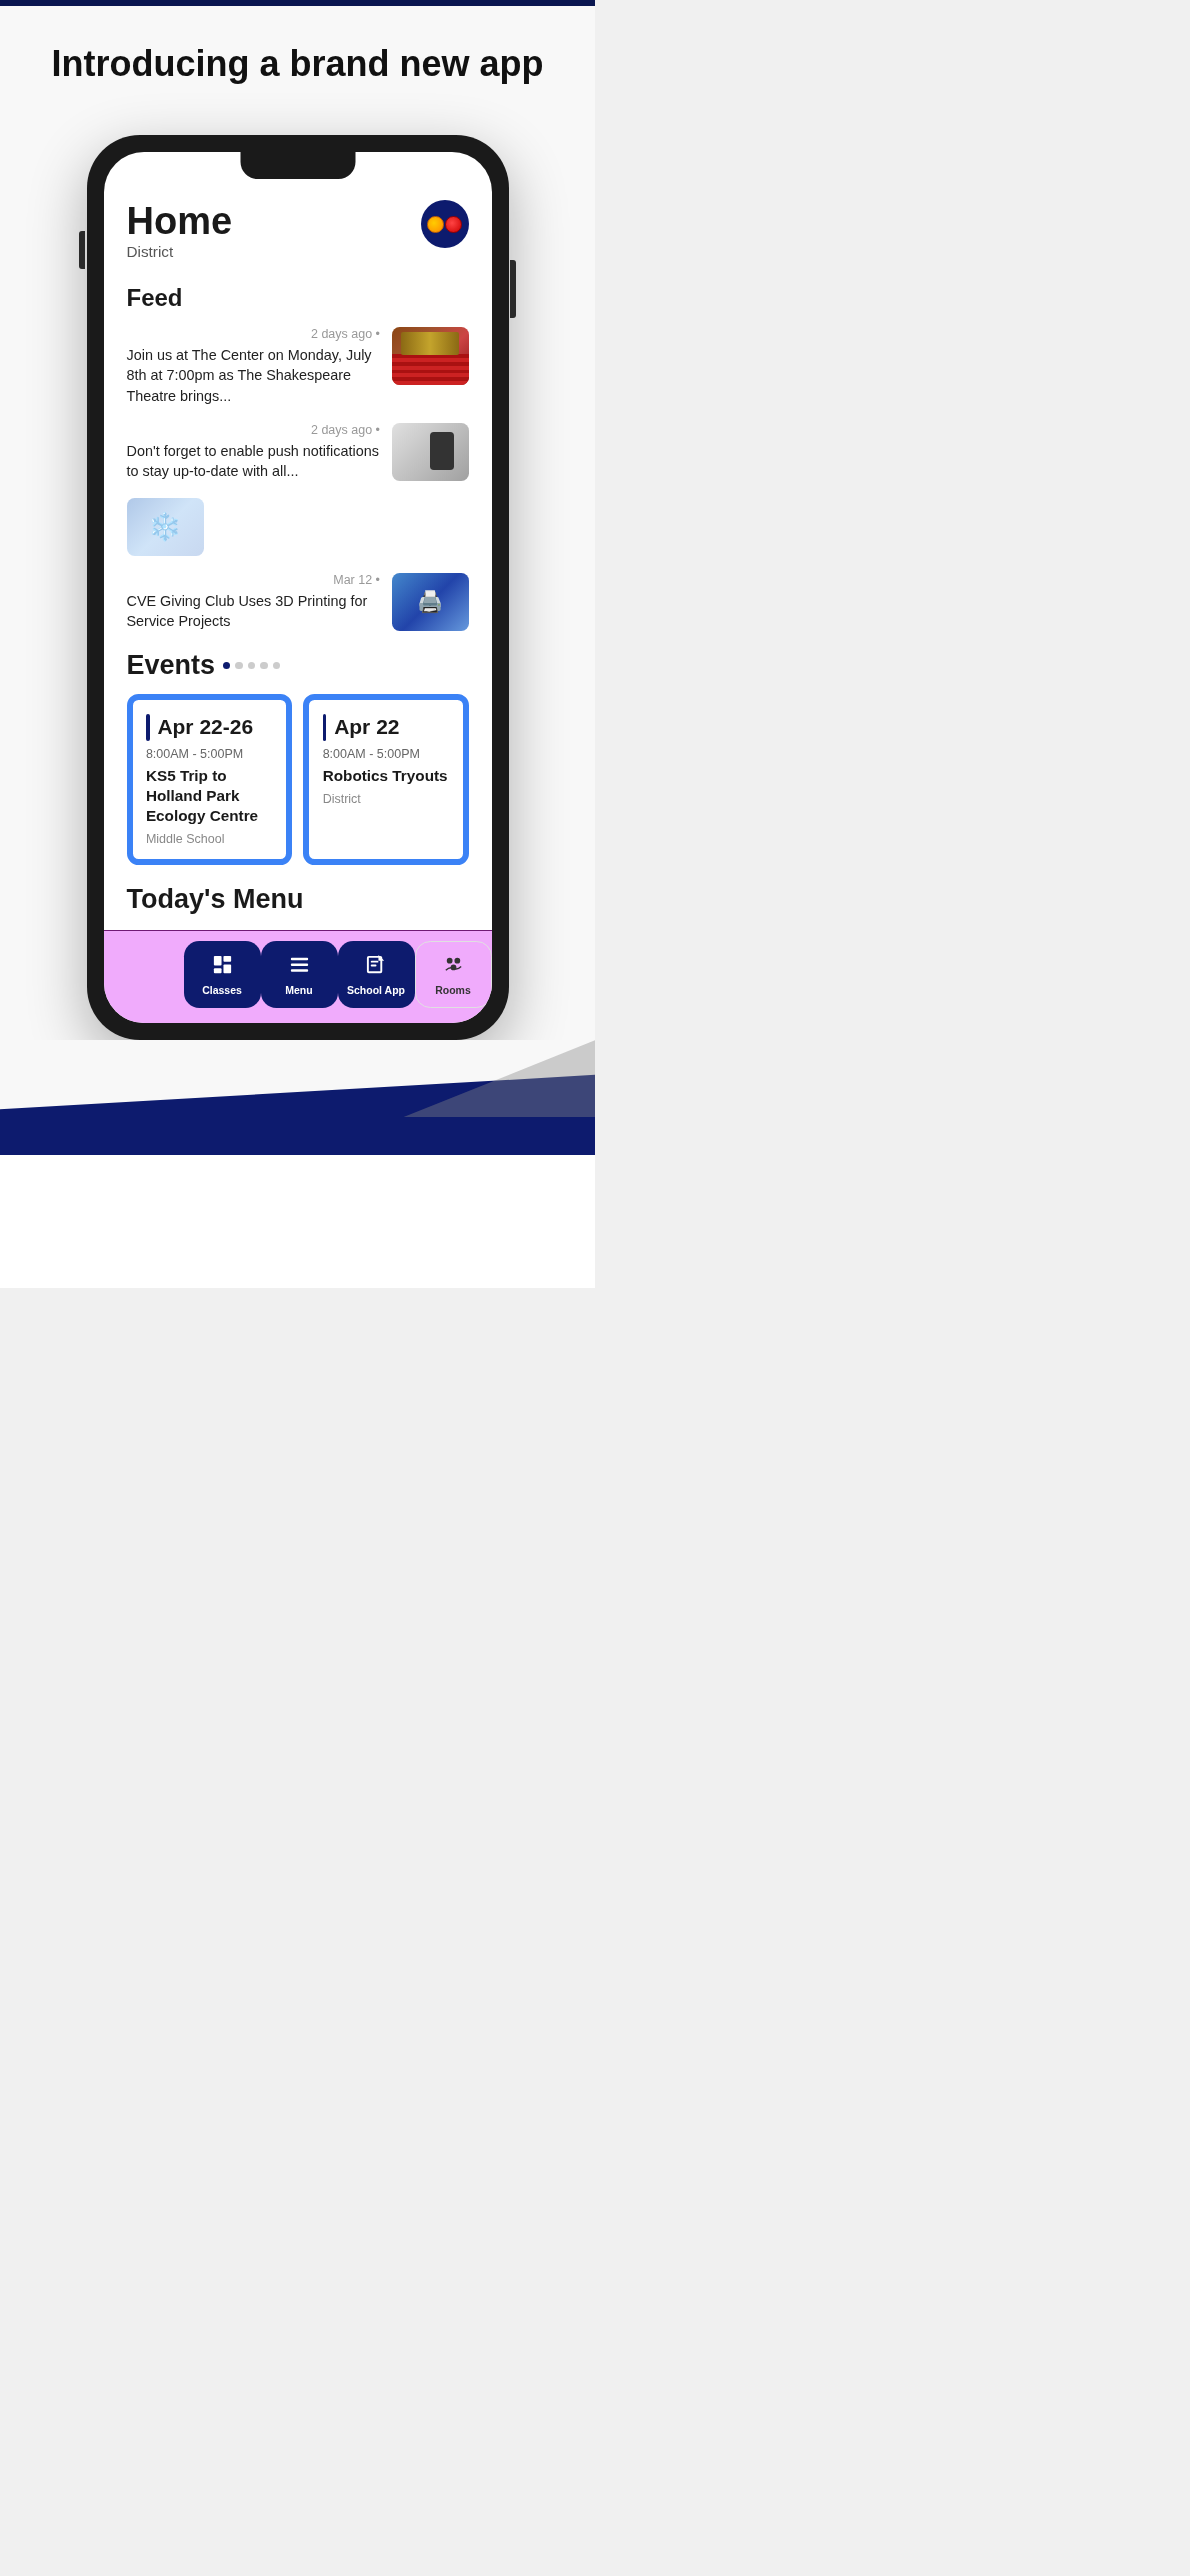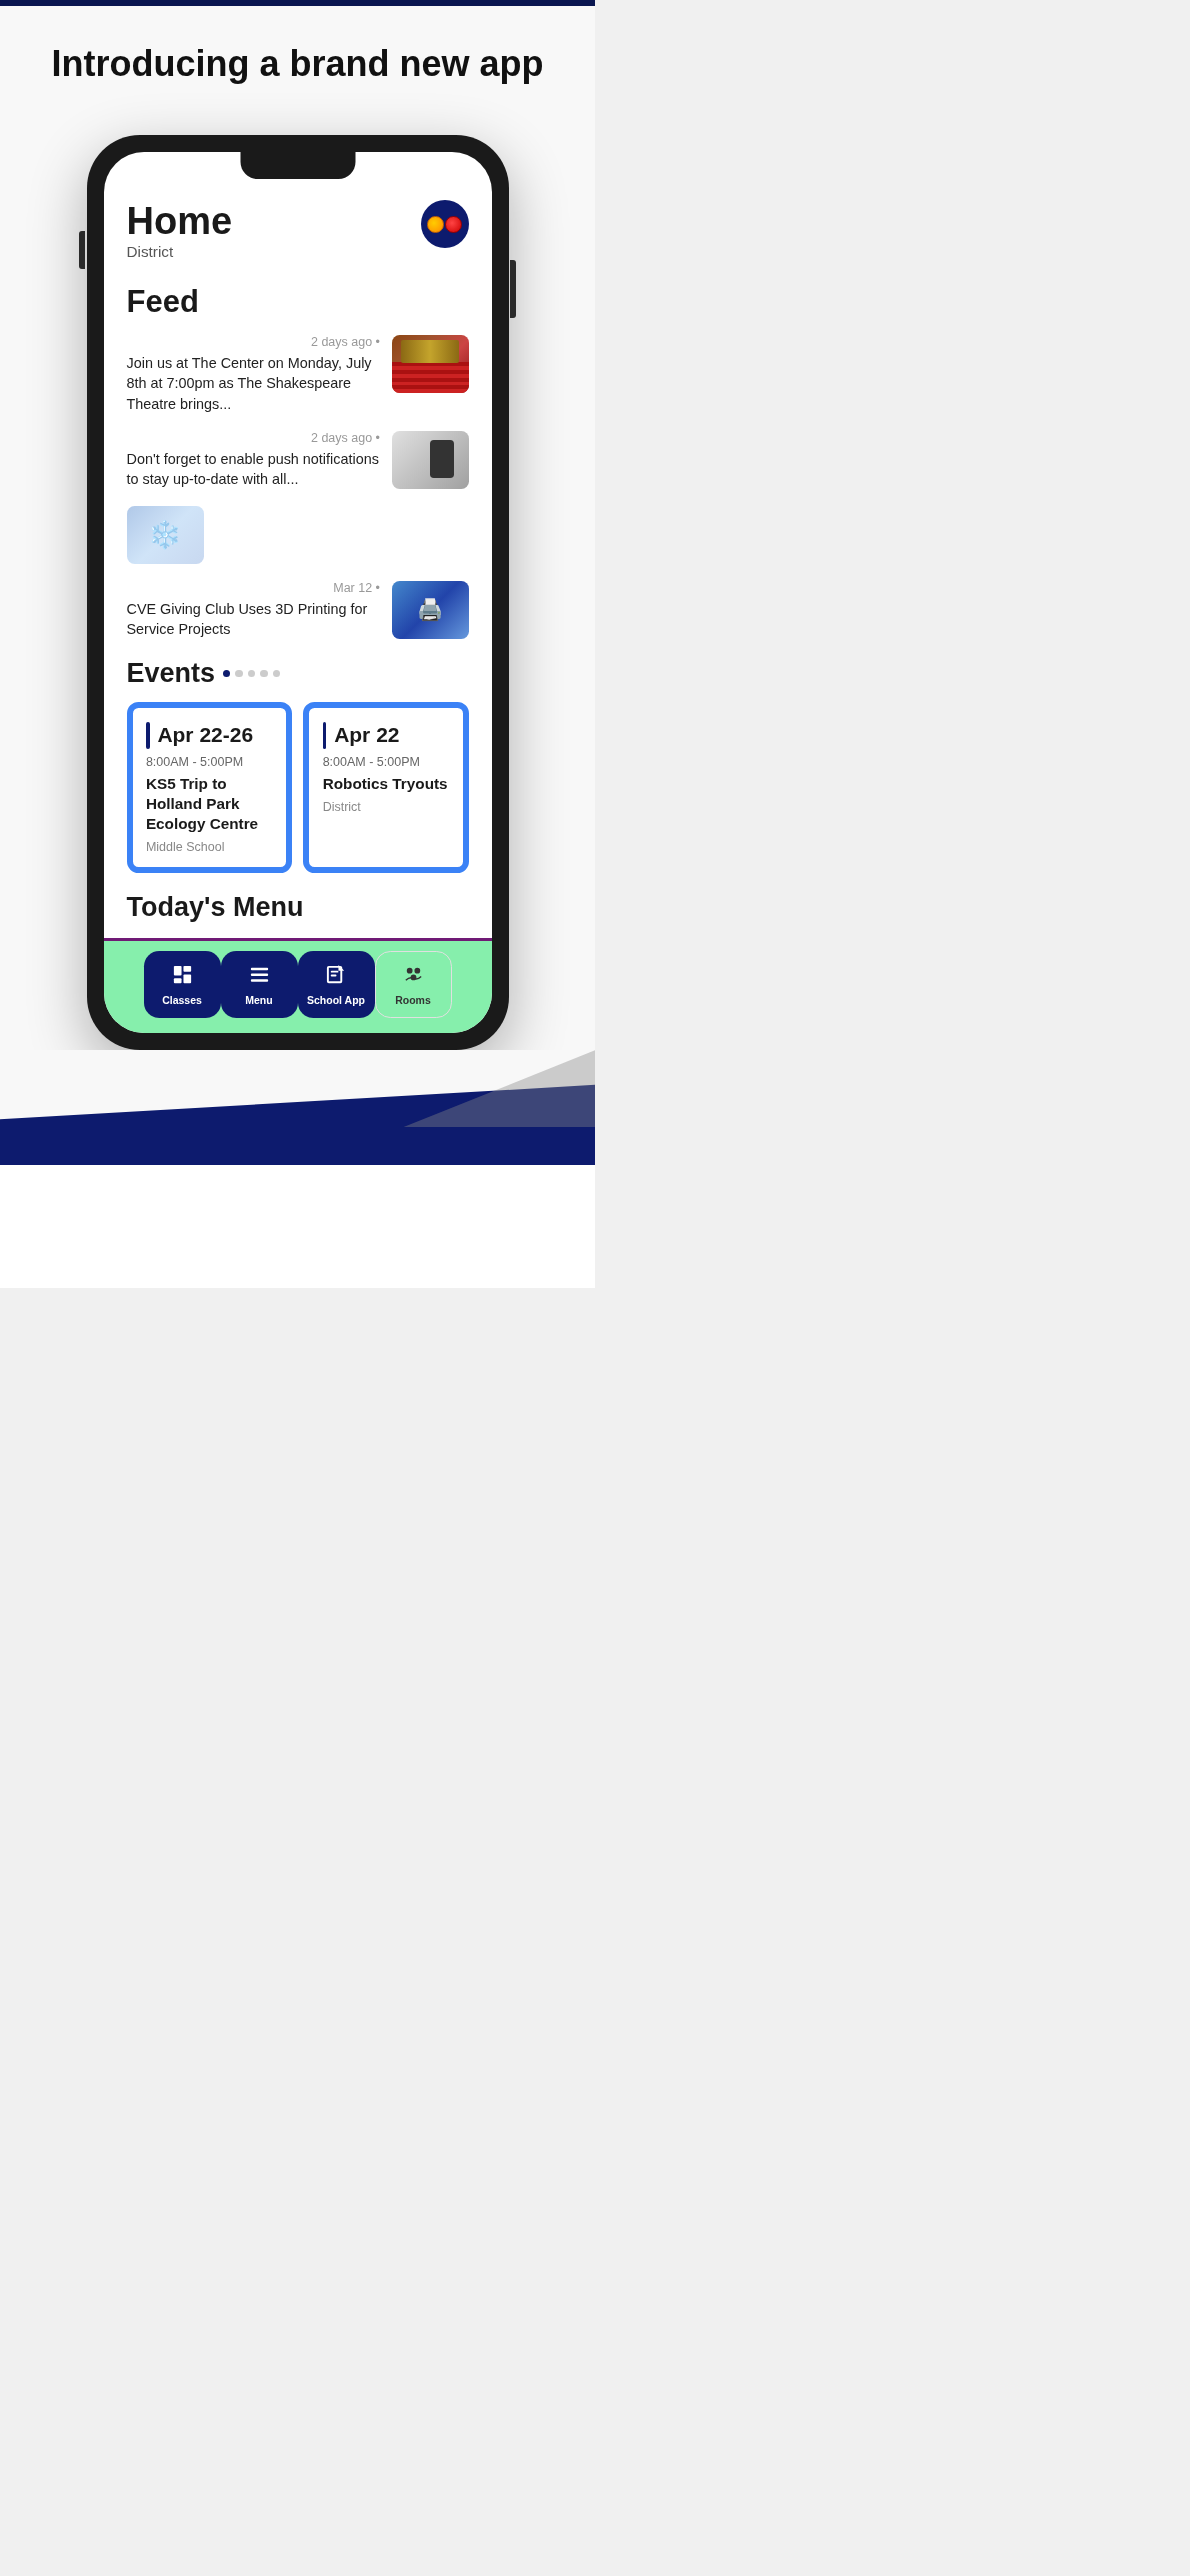--- a/index.html
+++ b/index.html
@@ -180,21 +180,21 @@
       width: 17px;
       height: 17px;
       border-radius: 50%;
       background: radial-gradient(circle at 40% 40%, #ff4444, #cc0000);
       border: 1.9px solid #990000;
       position: relative;
     }
 
     
     .section-title {
-      font-size: 31px;
+      font-size: 24px;
       font-weight: 800;
       color: #1a1a1a;
       margin-bottom: 15.3px;
     }
 
     
     .feed-item {
       display: flex;
       gap: 11.5px;
       margin-bottom: 17px;
@@ -382,26 +382,26 @@
     .todays-menu-title {
       font-size: 27px;
       font-weight: 800;
       color: #1a1a1a;
       margin-bottom: 13.4px;
       padding: 0 23px;
     }
 
     
     .bottom-nav {
-      background: #86efac;
-      display: flex;
-      justify-content: center;
+      background: #f0abfc;
+      display: flex;
+      justify-content: flex-end;
       align-items: center;
       padding: 9.6px 0 15.3px;
-      border-top: 3px solid #701a75;
+      border-top: 1px solid #701a75;
     }
 
     .nav-item {
       display: flex;
       flex-direction: column;
       align-items: center;
       gap: 3.8px;
       width: 77px;
       height: 67px;
       border-radius: 15.3px;

